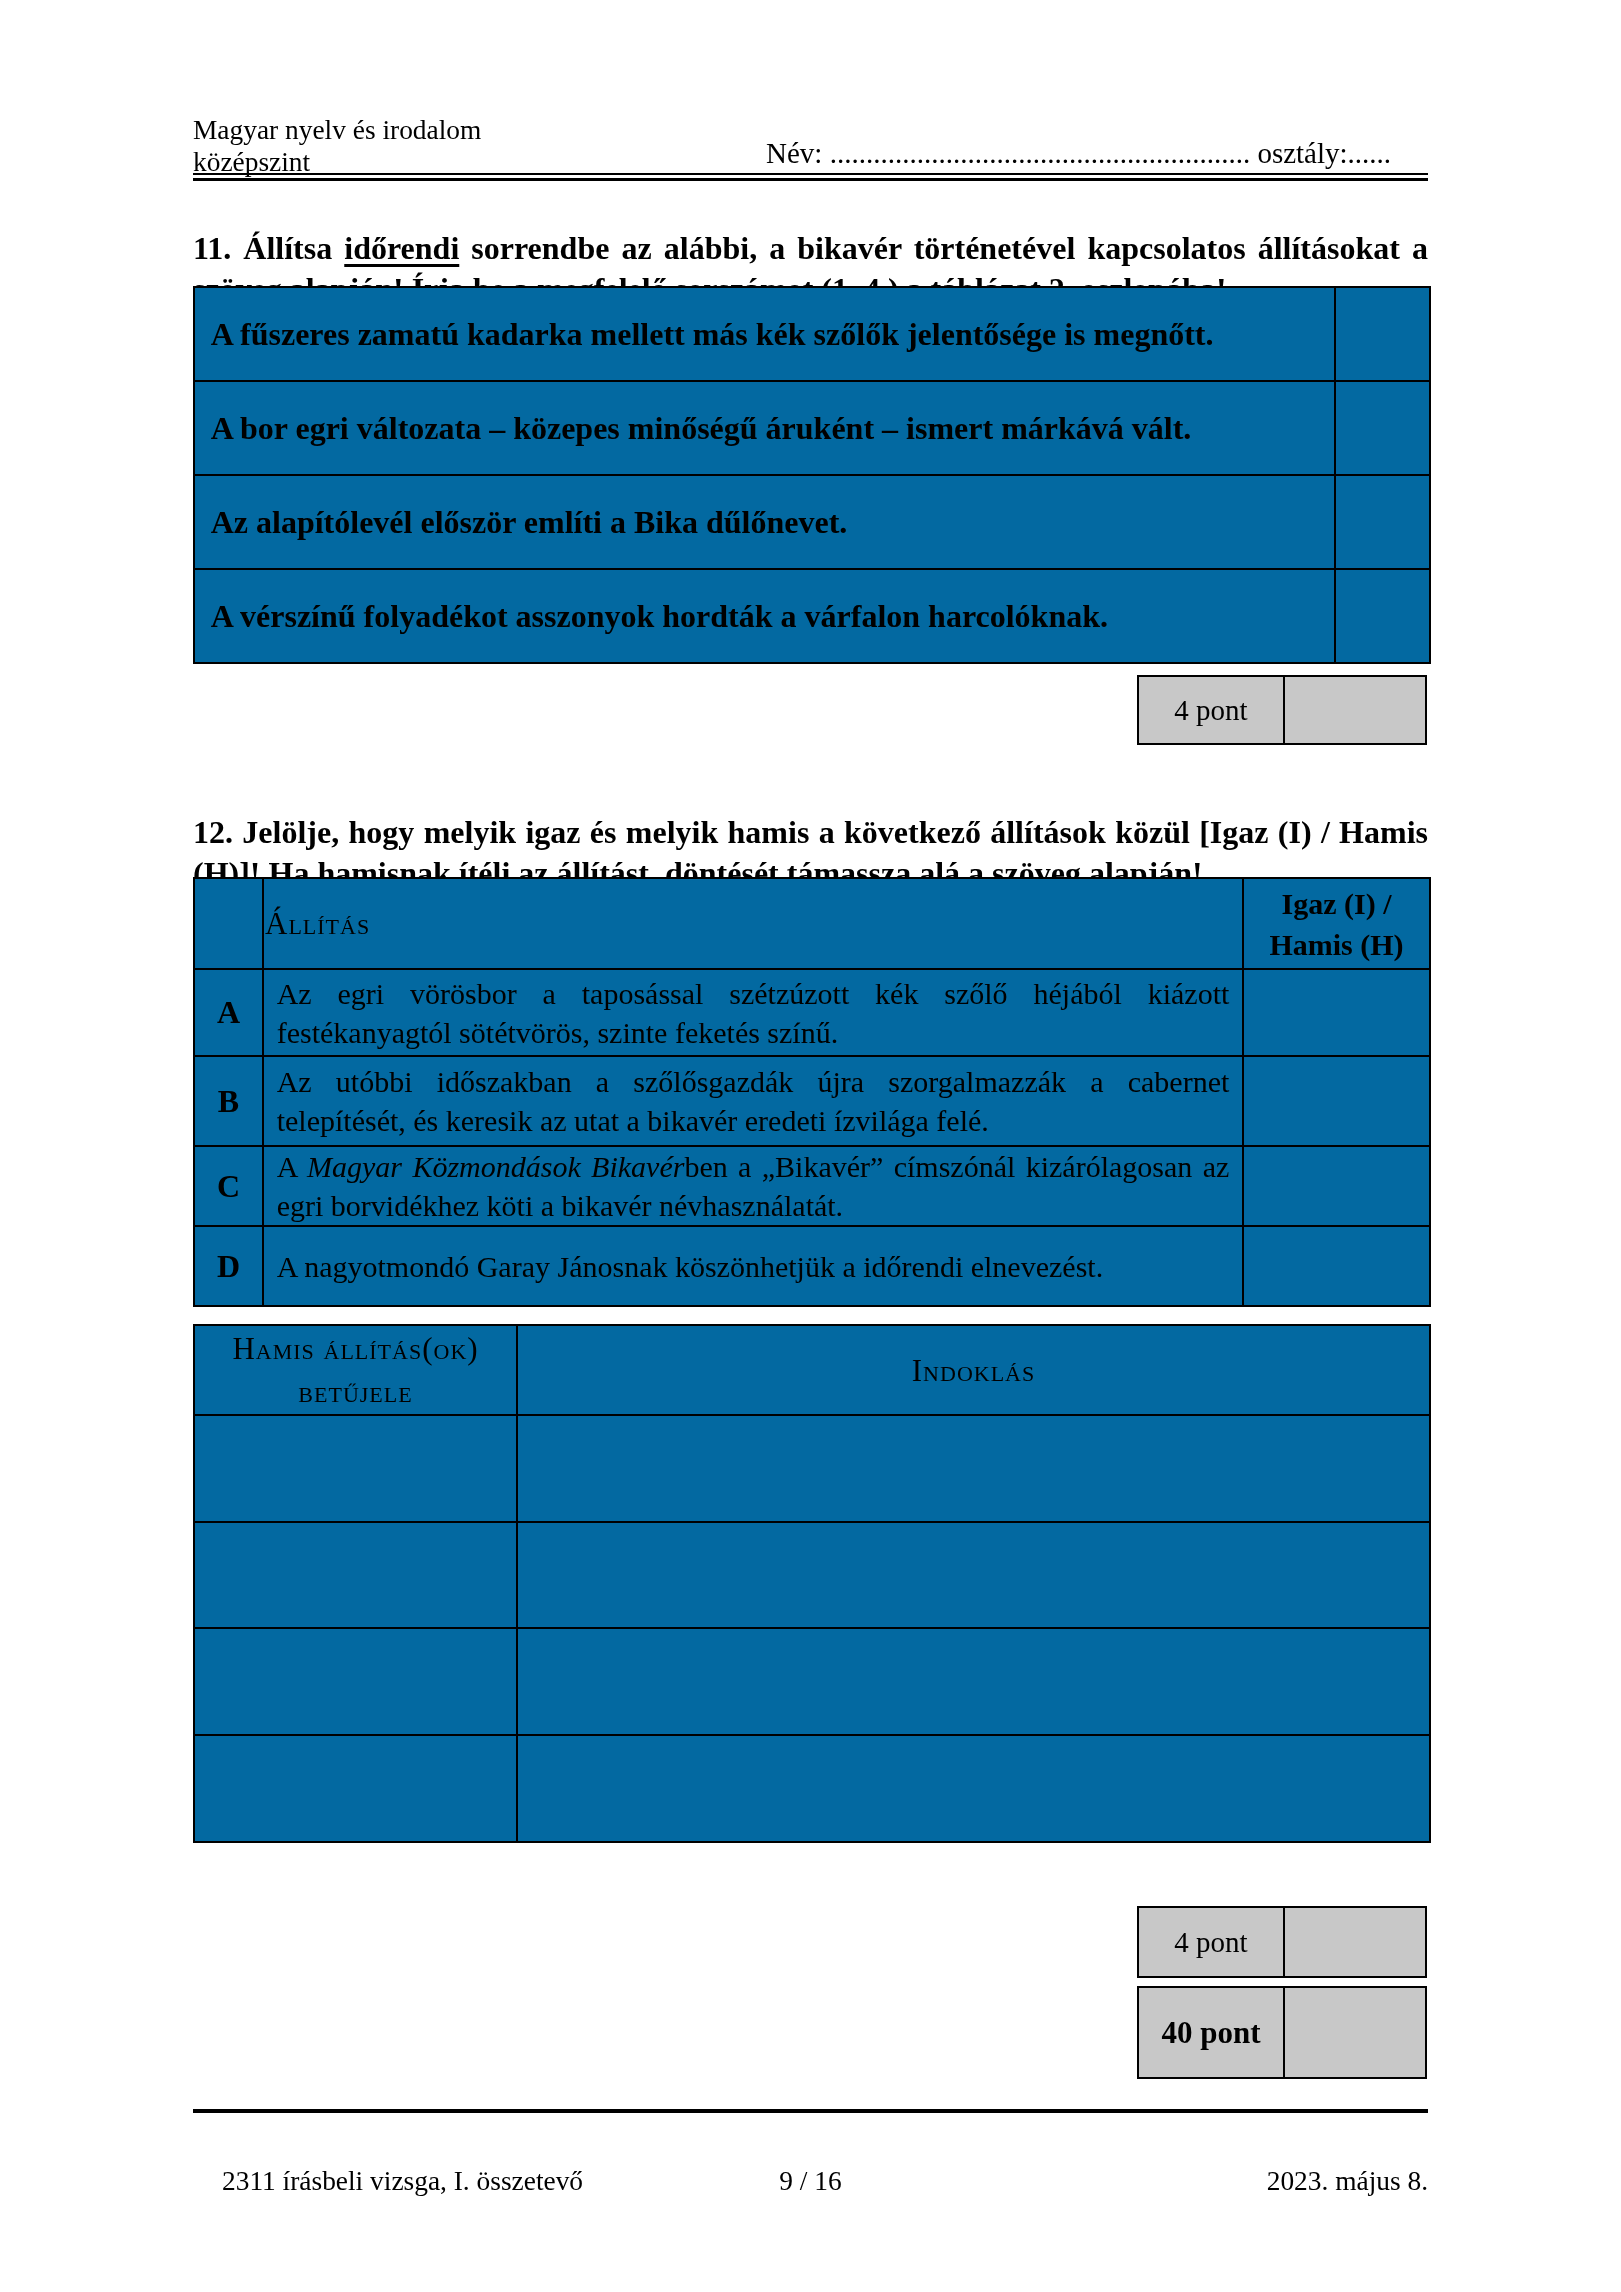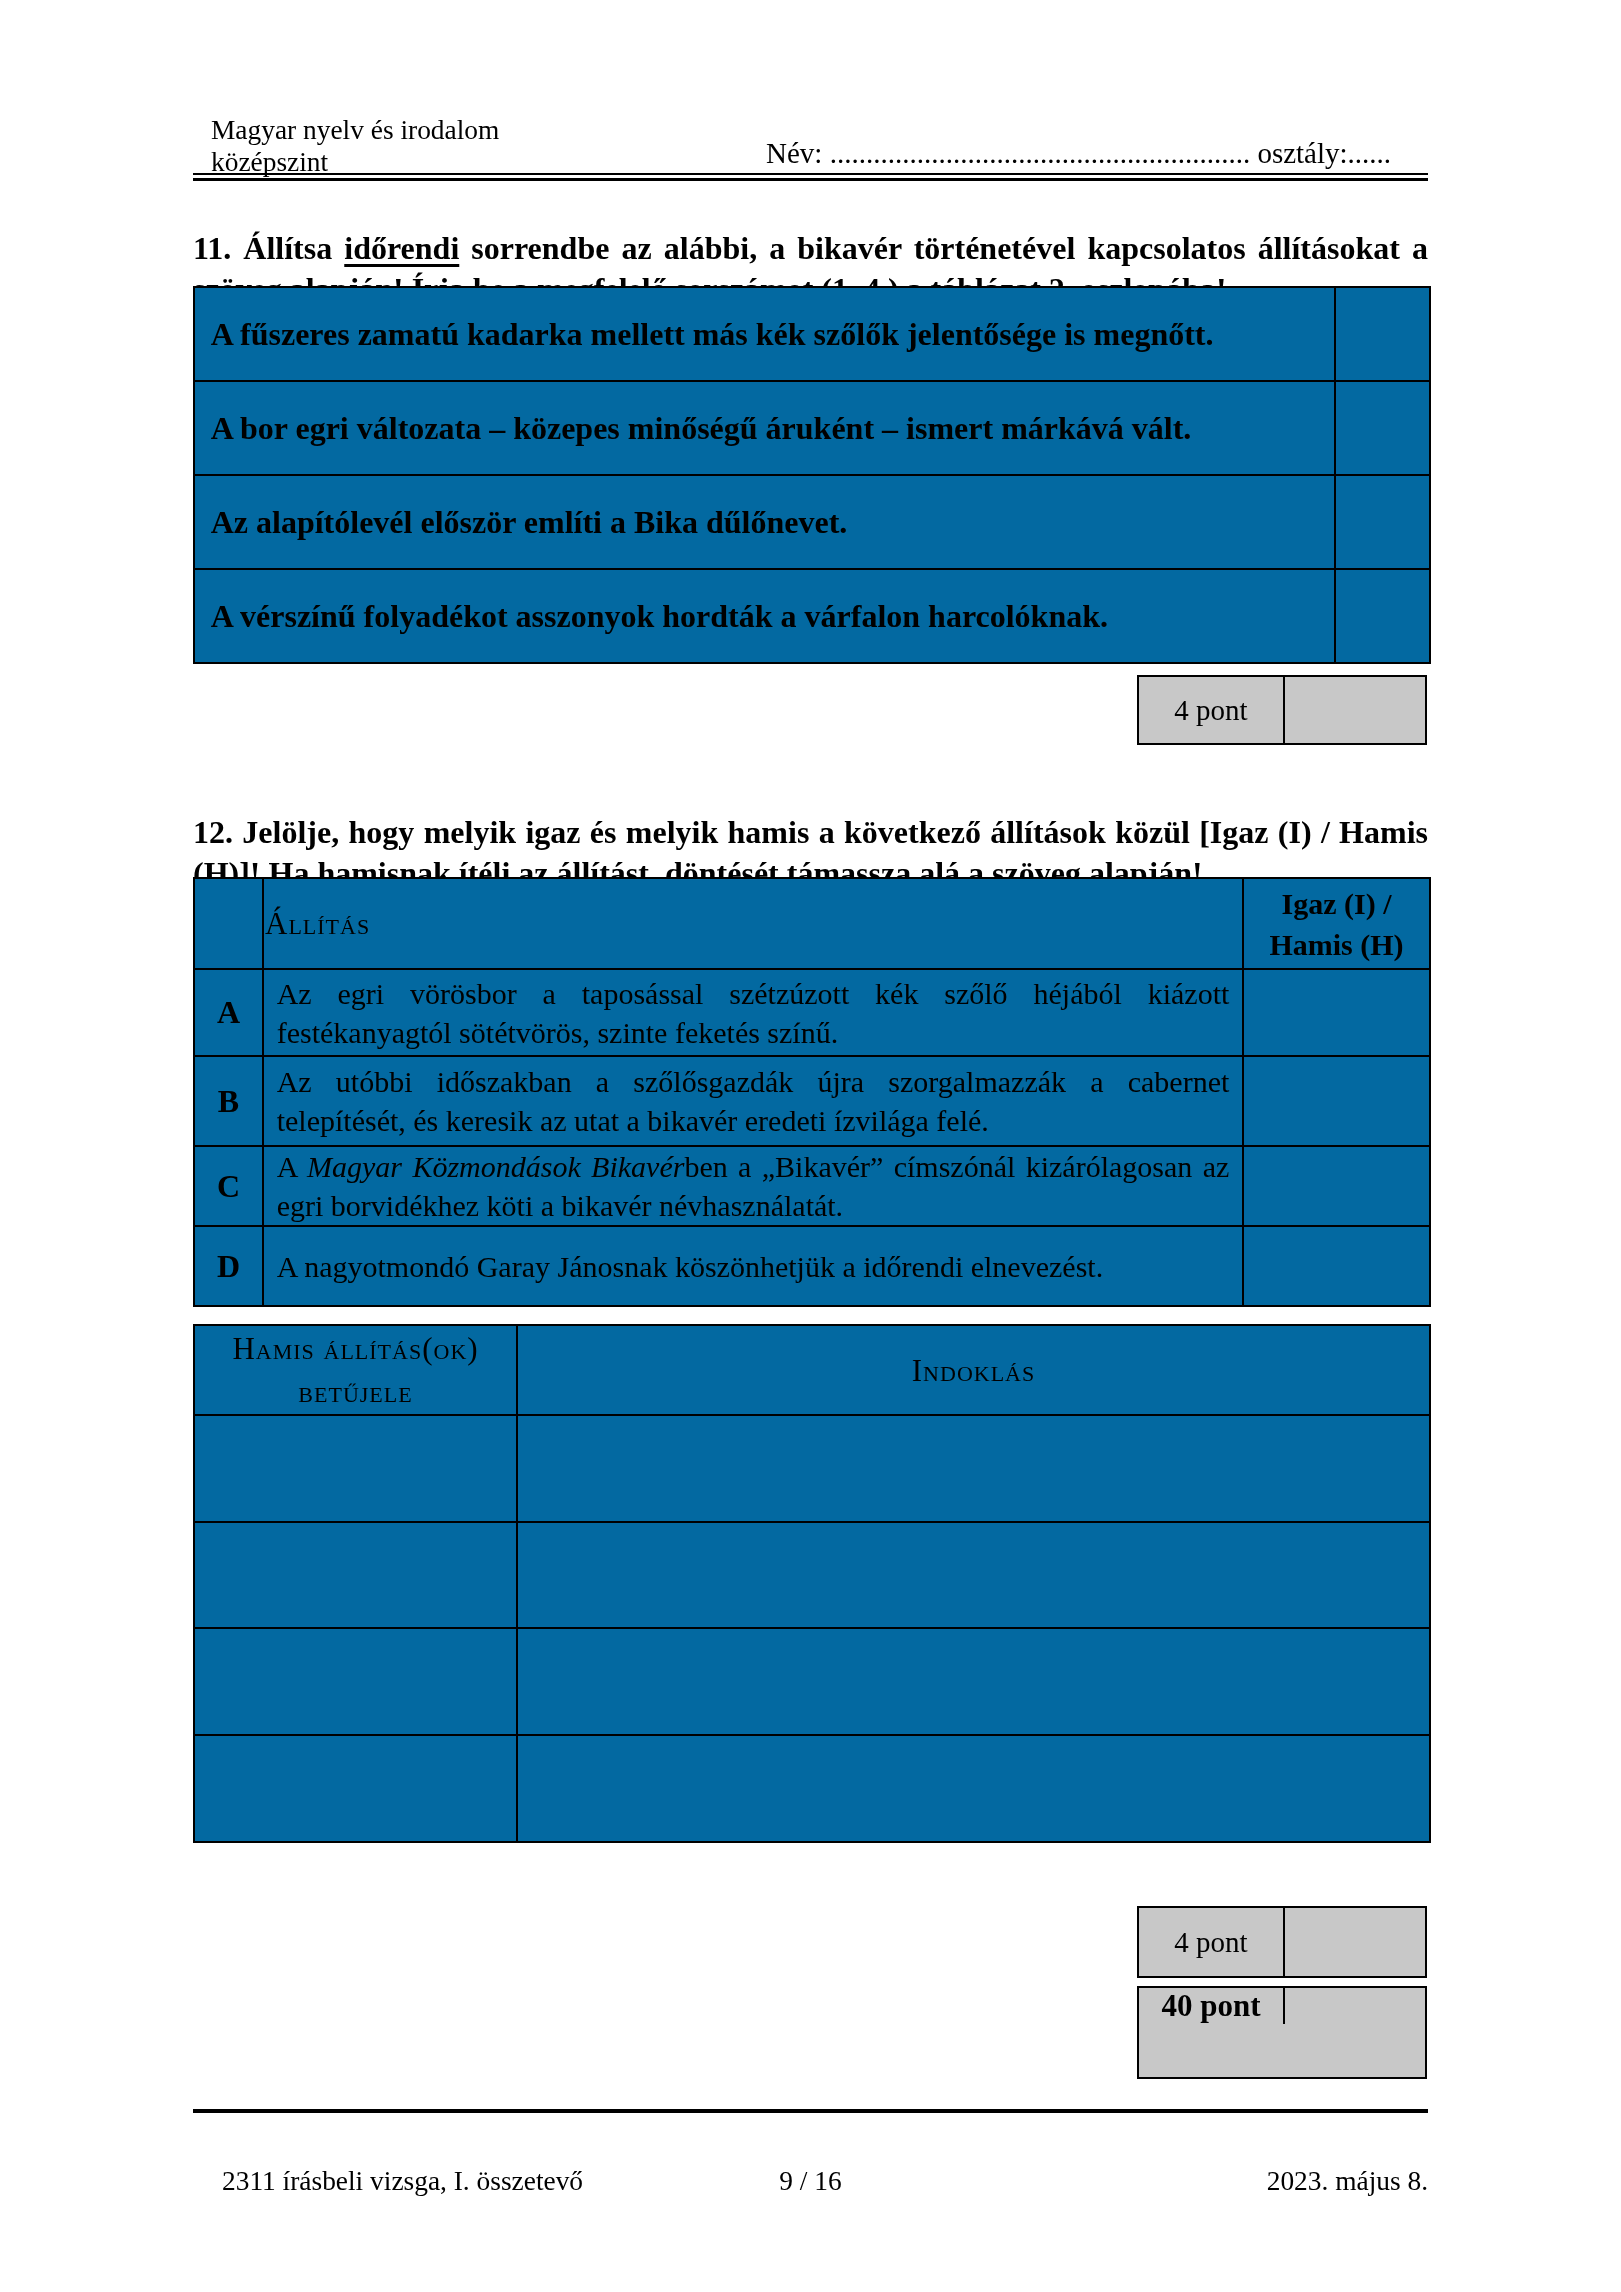--- a/index.html
+++ b/index.html
@@ -5,21 +5,21 @@
   html,body{margin:0;padding:0;background:#ffffff;}
   .page{
     position:relative;
     width:1621px;height:2293px;
     background:#ffffff;
     font-family:"Liberation Serif","DejaVu Serif",serif;
     color:#000;
     overflow:hidden;
   }
   
-  .hdr-left{position:absolute;left:211px;top:114px;font-size:27.4px;line-height:32px;}
+  .hdr-left{position:absolute;left:193px;top:114px;font-size:27.4px;line-height:32px;}
   .hdr-name{position:absolute;left:766px;top:137px;font-size:29px;white-space:nowrap;}
   .hdr-rule{position:absolute;left:193px;top:173px;width:1235px;height:2.9px;
             border-top:2px solid #000;border-bottom:3.9px solid #000;}
   
   .instr{position:absolute;left:193px;width:1235px;font-size:32px;font-weight:bold;
          line-height:41px;text-align:justify;}
   .p11{top:196px;}
   .p12{top:780px;}
   .u{ text-decoration:underline;text-decoration-thickness:2.9px;text-underline-offset:4.9px;font-family:Liberation Serif, serif;}
   
@@ -37,21 +37,21 @@
   .t13 .sc-head{font-variant:small-caps;font-size:31px;letter-spacing:1px;
                 text-align:center;line-height:43px;}
   
   .pont{position:absolute;left:1137px;width:290px;display:flex;
         background:#c8c8c8;border:2.5px solid #000;box-sizing:border-box;}
   .pont .lbl{width:144px;display:flex;align-items:center;justify-content:center;
              border-right:2.5px solid #000;font-size:29px;}
   .pont .val{flex:1;}
   .pont1{top:675px;height:70px;}
   .pont2{top:1906px;height:72px;}
-  .pont3{top:1986px;height:93px;flex-direction:column;}
+  .pont3{top:1986px;height:93px;}
   .pont3 .lbl{font-weight:bold;font-size:31px;}
   
   .f-rule{position:absolute;left:193px;top:2109px;width:1235px;height:0;
           border-top:4.9px solid #000;}
   .footer{position:absolute;left:193px;top:2166px;width:1235px;
           display:grid;grid-template-columns:1fr auto 1fr;font-size:27.4px;}
   .footer .fl{justify-self:start;margin-left:29px;}
   .footer .fc{justify-self:center;}
   .footer .fr{justify-self:end;}
   .it{font-style:italic;}

